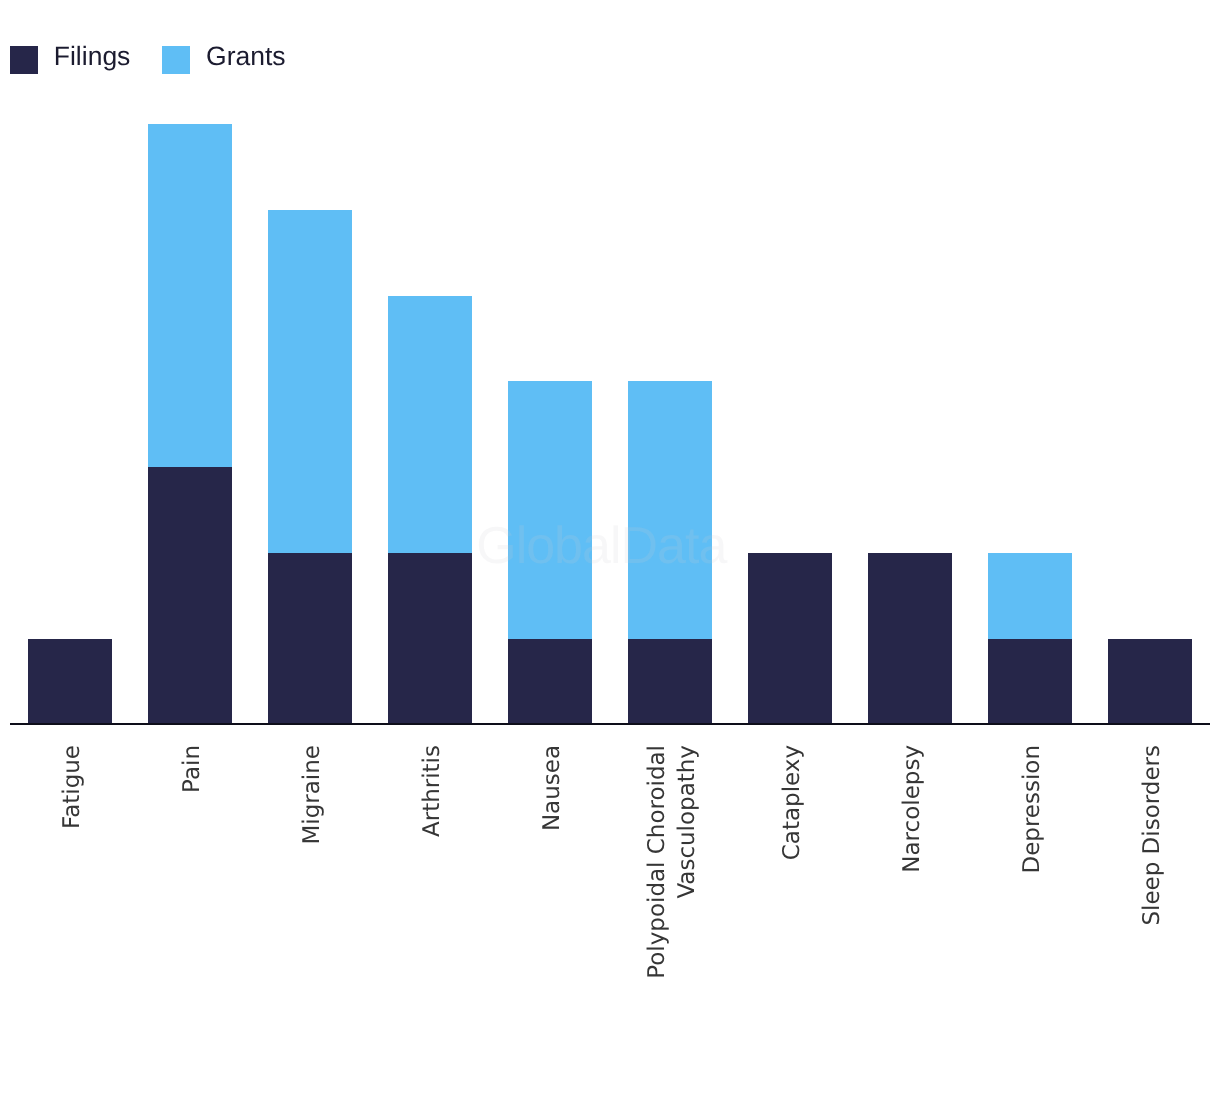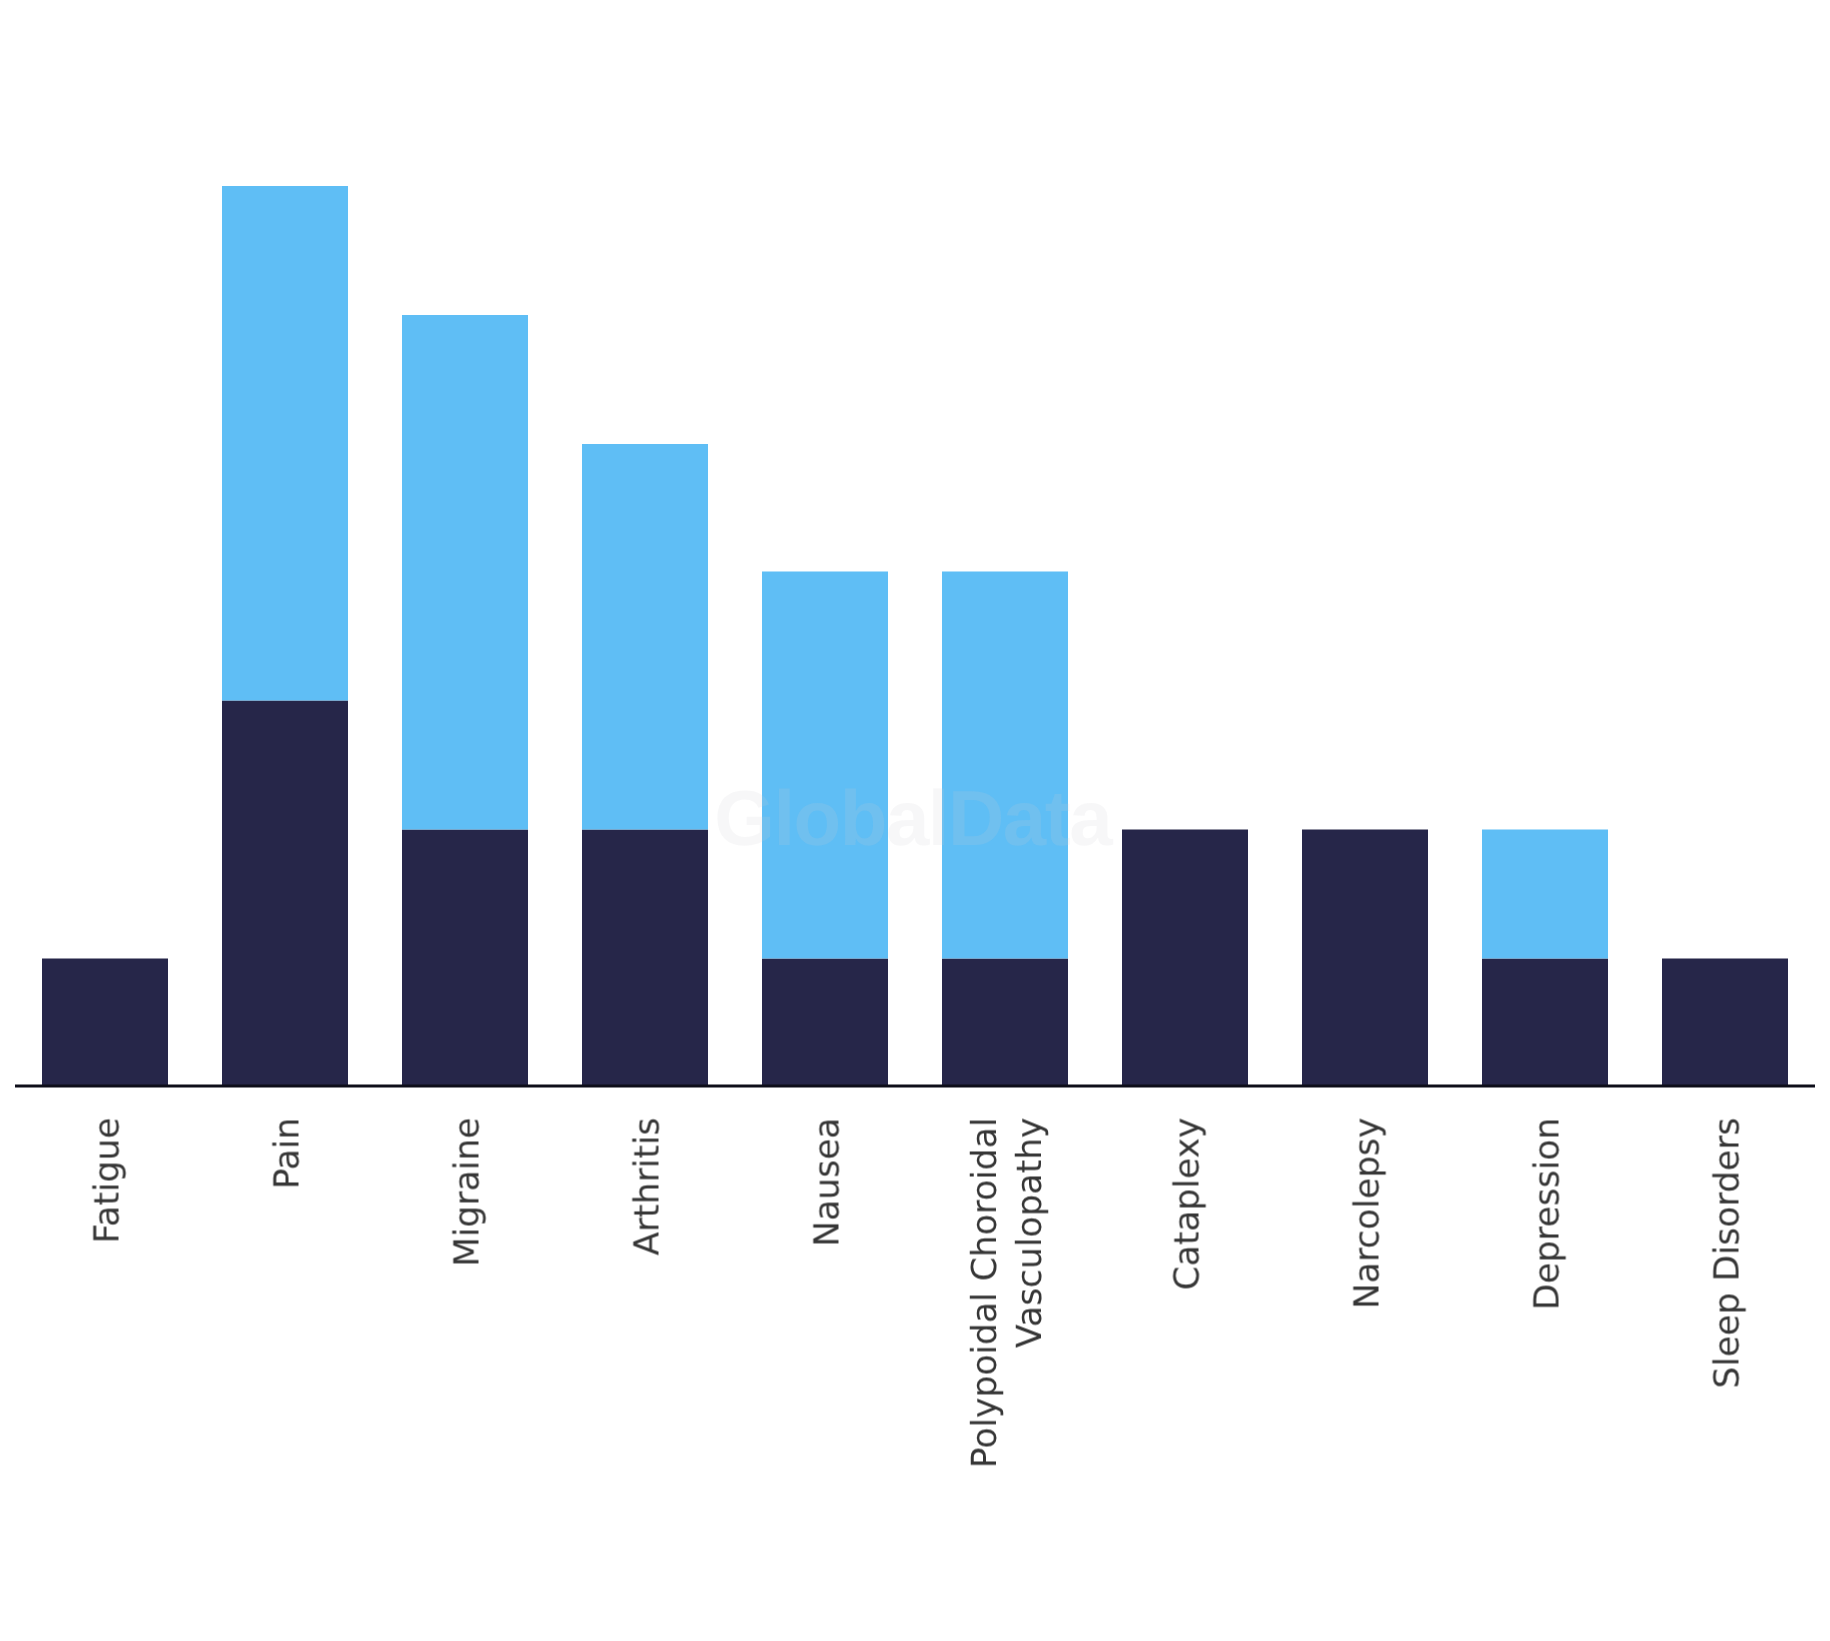--- a/index.html
+++ b/index.html
@@ -44,33 +44,43 @@
     line-height:30.4px;
     color:#363636;
     white-space:pre;
     text-align:right;
     transform-origin:0 0;
     transform:rotate(-90deg) translateZ(0);
   }
 
   .watermark {
     position:absolute;
-    font-size:52px; font-weight:bold;
+    font-size:52px; font-weight:normal;
     letter-spacing:-1px;
     color:rgba(204,204,208,0.156);
     white-space:nowrap;
     z-index:5;
     pointer-events:none;
   }
 </style>
 </head>
 <body>
 
 <div id="chart">
 
+  <div class="legend">
+    <div class="legend-item" id="legend-item-0" style="left:10px;">
+      <span class="swatch" id="swatch-0" style="background: rgb(38, 38, 73);"></span>
+      <span class="legend-label">Filings</span>
+    </div>
+    <div class="legend-item" id="legend-item-1" style="left:162.3px;">
+      <span class="swatch" id="swatch-1" style="background: rgb(95, 190, 245);"></span>
+      <span class="legend-label">Grants</span>
+    </div>
+  </div>
 
   <div class="plot">
     <div id="bars">
         <div class="bar-group" style="left: 28px; width: 84px; height: 724.35px;">
           <div class="bar-seg" style="background: rgb(38, 38, 73); height: 85.725px; top: 638.625px;"></div>
         </div>
         <div class="bar-group" style="left: 148px; width: 84px; height: 724.35px;">
           <div class="bar-seg" style="background: rgb(38, 38, 73); height: 257.175px; top: 467.175px;"></div>
           <div class="bar-seg" style="background: rgb(95, 190, 245); height: 342.9px; top: 124.275px;"></div>
         </div>

